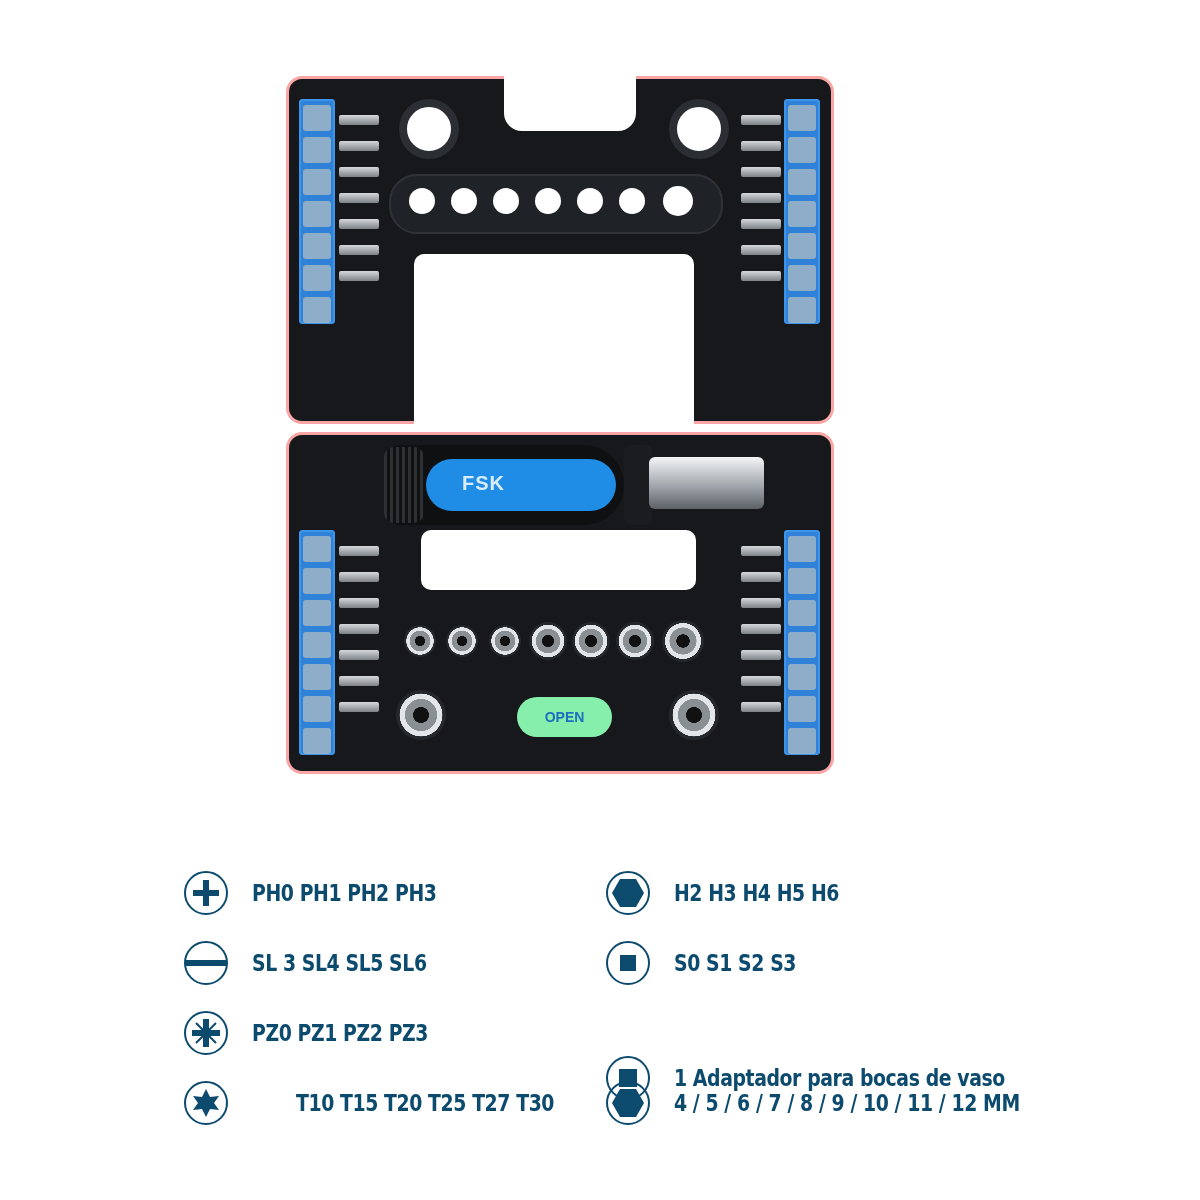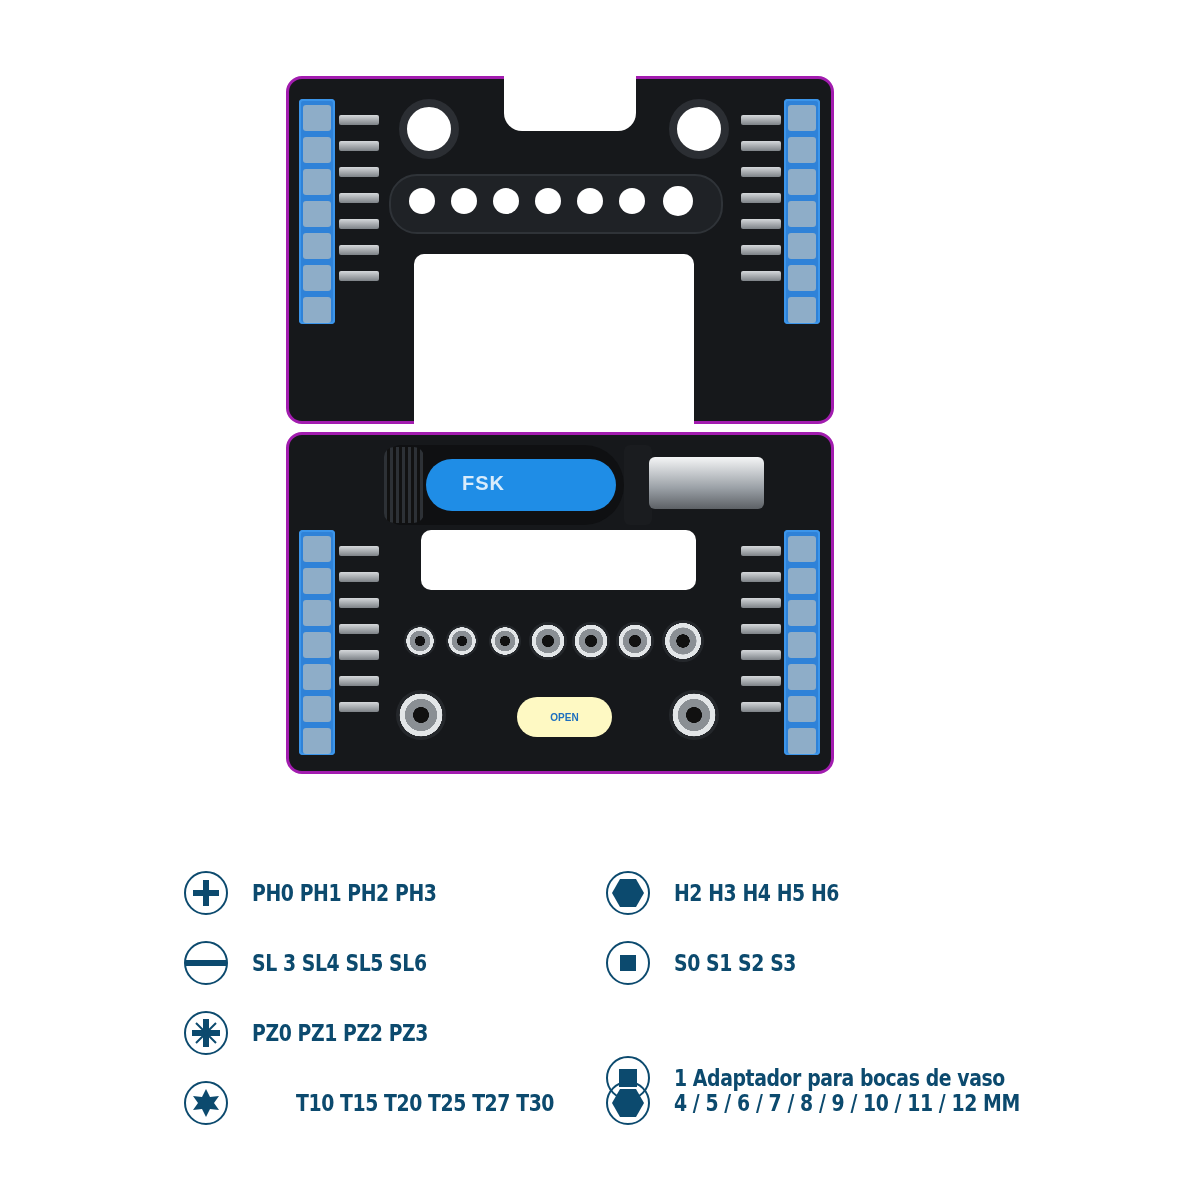--- a/index.html
+++ b/index.html
@@ -1,38 +1,38 @@
 <!DOCTYPE html>
 <html><head>
 <meta charset="utf-8">
 <style>
   html,body{margin:0;padding:0;background:#ffffff;}
   body{width:1200px;height:1200px;position:relative;overflow:hidden;font-family:"Liberation Sans",sans-serif;}
   .product{position:absolute;left:280px;top:70px;width:560px;height:710px;}
-  .case{position:absolute;background:#16181b;border:3px solid #a21caf;border-radius:16px;box-sizing:border-box;}
+  .case{position:absolute;background:#16181b;border:3px solid #fca5a5;border-radius:16px;box-sizing:border-box;}
   .case.top{left:6px;top:6px;width:548px;height:348px;}
   .case.bottom{left:6px;top:362px;width:548px;height:342px;}
   .cutout{position:absolute;background:#ffffff;border-radius:10px;}
   .notch{position:absolute;left:215px;top:-3px;width:132px;height:55px;background:#fff;border-radius:0 0 18px 18px;}
   .hole-big{position:absolute;width:44px;height:44px;border-radius:50%;background:#fff;border:8px solid #2b2e33;}
   .hole-bar{position:absolute;left:100px;top:95px;width:330px;height:56px;background:#1f2226;border-radius:28px;border:2px solid #2f3338;}
   .hole-small{position:absolute;top:12px;width:26px;height:26px;border-radius:50%;background:#fff;}
   .rack{position:absolute;width:36px;background:#2f82d8;border-radius:4px;box-shadow:inset 0 0 0 2px #3c95ea;}
   .rack .slot{height:26px;margin:6px 4px;background:#9fb5c6;border-radius:3px;opacity:.85;}
   .bitcol{position:absolute;width:40px;}
   .bitcol .bit{height:10px;margin:16px 0;background:linear-gradient(#d5d8db,#7d8287);border-radius:2px;}
   .handle{position:absolute;left:95px;top:2px;width:390px;height:95px;}
   .grip-dark{position:absolute;left:0;top:8px;width:240px;height:80px;background:#0f1012;border-radius:20px 45px 45px 20px;}
   .grip-blue{position:absolute;left:42px;top:22px;width:190px;height:52px;background:#1f8de6;border-radius:30px;}
   .ratchet{position:absolute;left:0;top:10px;width:40px;height:76px;background:repeating-linear-gradient(90deg,#2d3136 0 3px,#111 3px 6px);border-radius:10px;}
   .ferrule{position:absolute;left:240px;top:8px;width:28px;height:80px;background:#1a1c1f;border-radius:6px;}
   .shaft{position:absolute;left:265px;top:20px;width:115px;height:52px;background:linear-gradient(#f4f5f6,#9aa0a6 60%,#5d6166);border-radius:6px;}
   .brand{position:absolute;left:78px;top:35px;color:#d9ecfb;font-weight:bold;font-size:20px;letter-spacing:1px;}
   .socket{position:absolute;border-radius:50%;background:radial-gradient(circle,#111 0 22%,#8a8f94 23% 45%,#e3e6e8 46% 60%,#24272b 61%);}
-  .open-btn{position:absolute;left:228px;top:262px;width:95px;height:40px;background:#fef9c3;border-radius:20px;color:#1d6fbf;font-size:10px;font-weight:bold;display:flex;align-items:center;justify-content:center;}
+  .open-btn{position:absolute;left:228px;top:262px;width:95px;height:40px;background:#86efac;border-radius:20px;color:#1d6fbf;font-size:14px;font-weight:bold;display:flex;align-items:center;justify-content:center;}
   .legend{position:absolute;left:0;top:0;}
   .item{position:absolute;display:flex;align-items:center;height:50px;}
   .ico{width:44px;height:44px;border:2px solid #0c4a6e;border-radius:50%;box-sizing:border-box;display:flex;align-items:center;justify-content:center;margin-right:24px;}
   .ico svg{display:block;}
   .lbl{color:#0c4a6e;font-family:"DejaVu Sans",sans-serif;font-weight:bold;font-size:23px;letter-spacing:-0.5px;transform:scaleX(.82);transform-origin:left center;white-space:nowrap;}
 </style>
 </head>
 <body>
 
 <div class="product">

